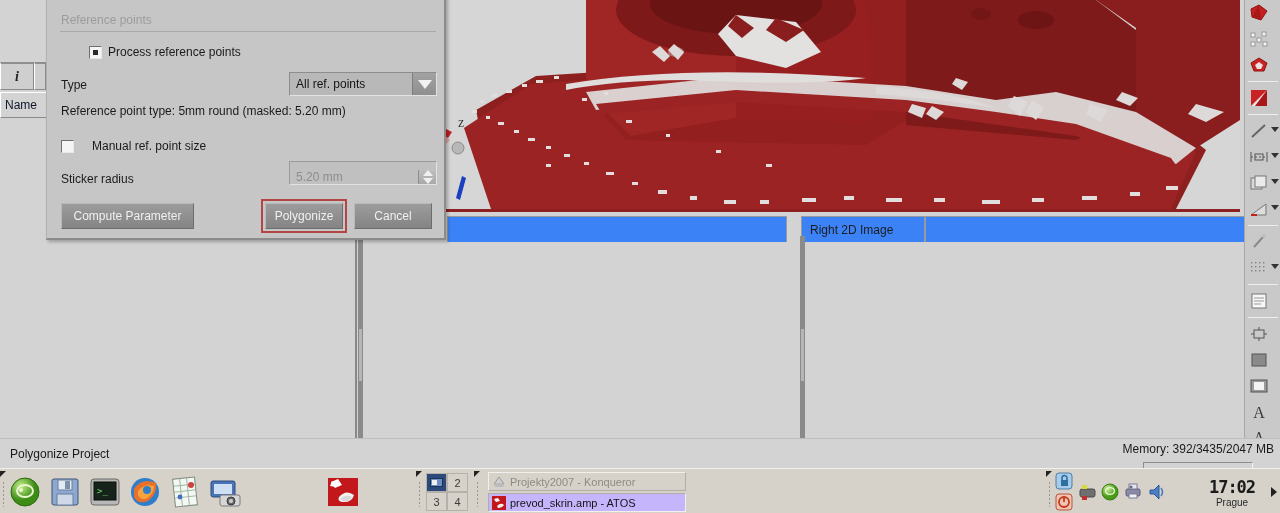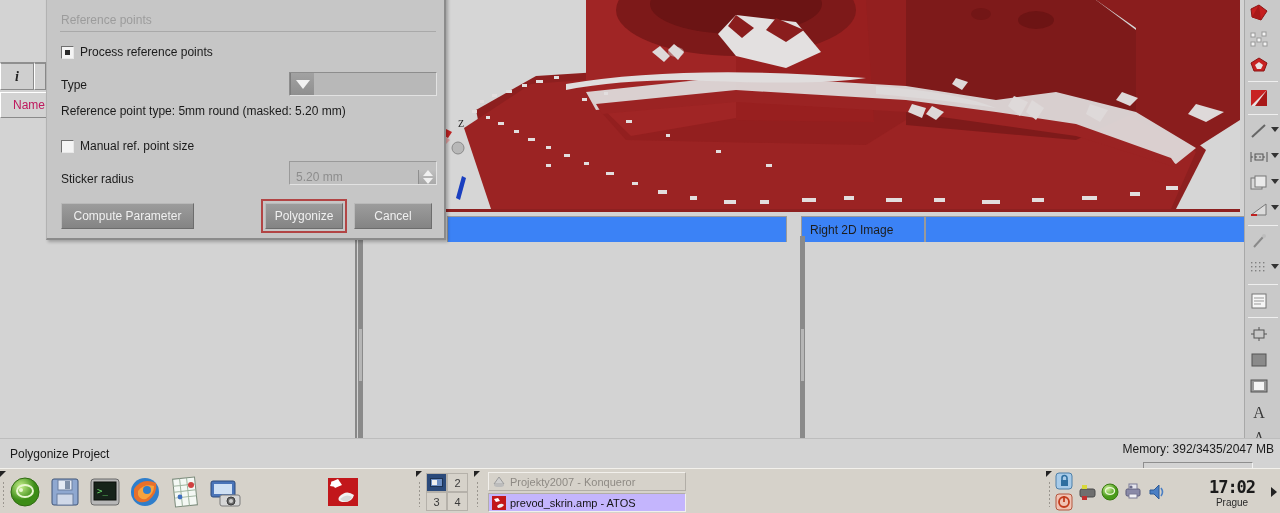--- a/index.html
+++ b/index.html
@@ -41,22 +41,22 @@
   }
   .tree-hcell.icol { width: 34px; font-weight: bold; font-style: italic; font-family: "Liberation Serif", serif; font-size: 14px;}
   .tree-hcell.narrow { width: 12px; }
   .tree-namecell {
     position: absolute; left: 0; top: 92px; width: 52px; height: 26px;
     background: #d3d3d3;
     border: 1px solid #fff;
     border-right-color: #8a8a8a;
     border-bottom-color: #8a8a8a;
     display: flex; align-items: center;
-    padding-left: 12px;
-    color: #be185d;
+    padding-left: 4px;
+    color: #0f172a;
   }
   .left-blank {
     position: absolute; left: 0; top: 120px; width: 10px; height: 318px;
     background: #d3d3d3;
   }
 
   
   .viewport {
     position: absolute; left: 436px; top: 0; width: 804px; height: 212px;
     overflow: hidden;
@@ -636,37 +636,38 @@
               <path d="M3 16 L17 16" stroke="#3a3a3a" stroke-width="2"></path>
             </svg>
         </span>
       </div>
     </div>
 
     <div class="dialog">
       <div class="grp-label">Reference points</div>
       <div class="grp-rule"></div>
 
-      <div class="row" style="top:48px;">
+      <div class="row" style="top:48px;margin-left:28px;">
         <span class="checkbox checked"></span>
         <span class="lbl">Process reference points</span>
       </div>
 
       <div class="row" style="top:81px;">
         <span class="lbl">Type</span>
       </div>
       <div class="combo" style="left:242px; top:79px; width:148px;">
+        <span class="combo-text">All ref. points</span>
         <span class="combo-btn"></span>
       </div>
 
       <div class="row" style="top:107px;">
         <span class="lbl">Reference point type: 5mm round (masked: 5.20 mm)</span>
       </div>
 
-      <div class="row" style="top:142px;">
+      <div class="row" style="top:142px;gap:12px;">
         <span class="checkbox"></span>
         <span class="lbl">Manual ref. point size</span>
       </div>
 
       <div class="row" style="top:175px;">
         <span class="lbl">Sticker radius</span>
       </div>
       <div class="spin" style="left:242px; top:168px; width:148px;">
         <span class="spin-text">5.20 mm</span>
         <span class="spin-btns">

